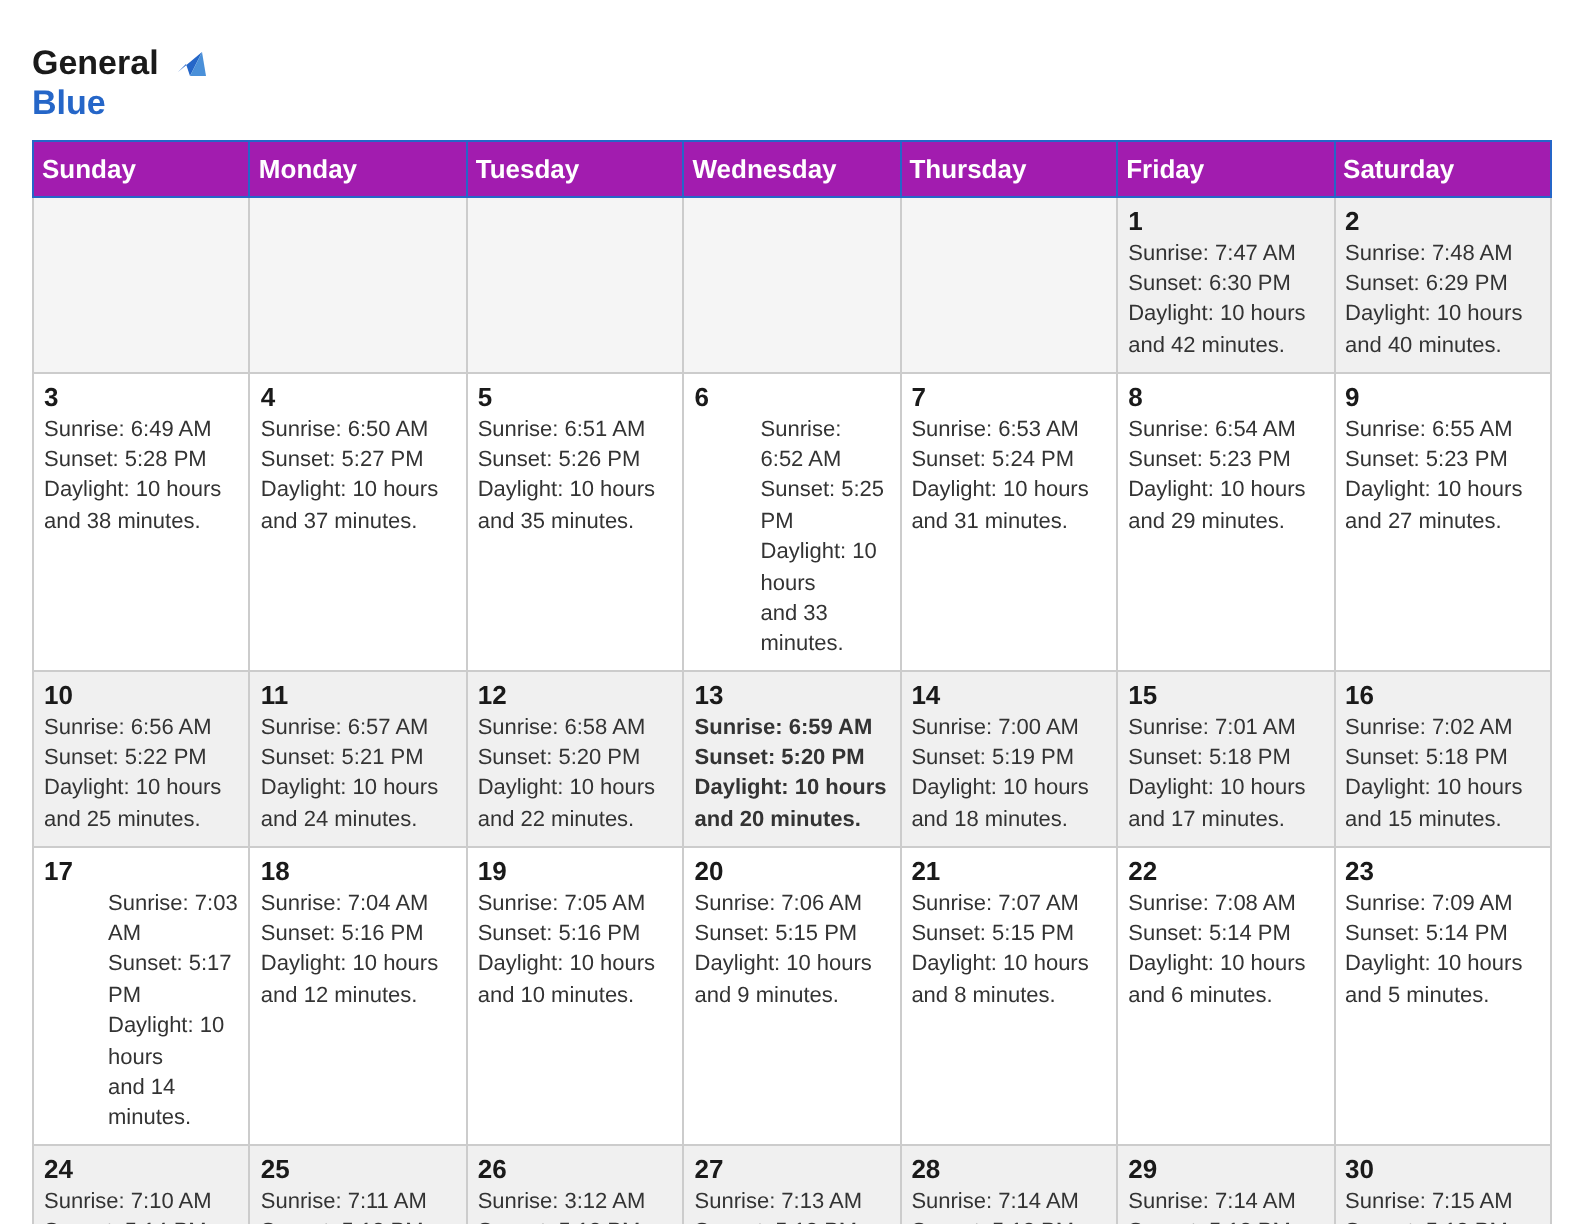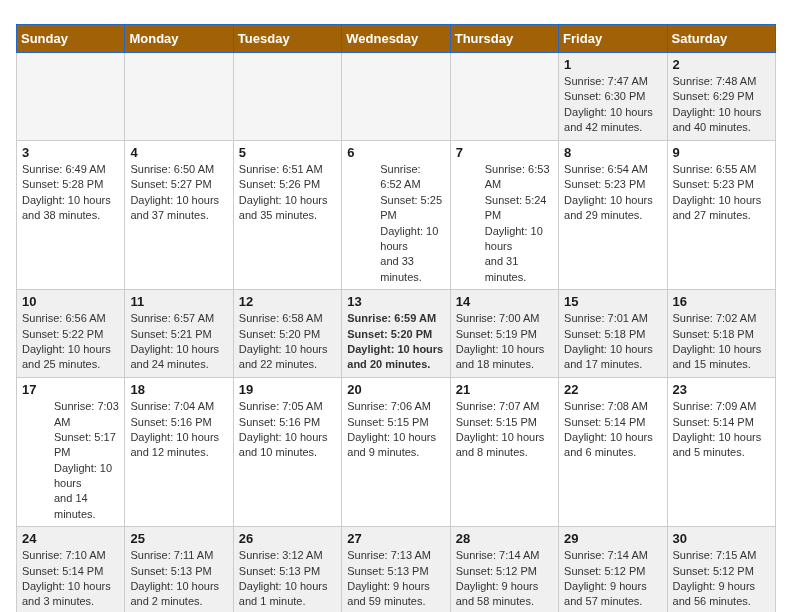--- a/index.html
+++ b/index.html
@@ -34,21 +34,21 @@
       font-size: 15px;
       color: #333;
       margin-top: 2px;
     }
     .calendar-table {
       width: 100%;
       border-collapse: collapse;
       margin-top: 8px;
     }
     .calendar-table th {
-      background-color: #a16207;
+      background-color: #a21caf;
       color: #fff;
       font-size: 13px;
       font-weight: bold;
       padding: 6px 4px;
       text-align: left;
       border: 1px solid #2566c8;
     }
     .calendar-table td {
       border: 1px solid #ccc;
       vertical-align: top;
@@ -78,20 +78,36 @@
       line-height: 1.4;
     }
     tr.week-row td {
       height: 88px;
     }
   </style>
 </head>
 <body>
 
 <div class="header-area">
+  <div class="logo">
+    <div>
+      <div style="display:flex;align-items:center;">
+        <span style="font-size:17px;font-weight:bold;color:#1a1a1a;line-height:1.15;">
+          General
+        </span>
+        <svg width="26" height="26" viewBox="0 0 26 26" style="margin-left:2px;margin-top:-2px;">
+          <polygon points="8,18 20,8 14,20 12,14" fill="#2566c8"></polygon>
+          <polygon points="14,20 20,8 22,20" fill="#4a90d9"></polygon>
+        </svg>
+      </div>
+      <div style="font-size:17px;font-weight:bold;color:#2566c8;line-height:1.15;margin-top:-2px;">
+        Blue
+      </div>
+    </div>
+  </div>
   <div class="title-block">
   </div>
 </div>
 
 <table class="calendar-table">
   <thead>
     <tr>
     <th>Sunday</th>
         <th>Monday</th>
         <th>Tuesday</th>
@@ -147,21 +163,21 @@
         </td>
         <td>
           <span class="day-number">6</span>
           <div class="day-detail" style="white-space: pre-line; margin-left: 33px;">Sunrise: 6:52 AM
 Sunset: 5:25 PM
 Daylight: 10 hours
 and 33 minutes.</div>
         </td>
         <td>
           <span class="day-number">7</span>
-          <div class="day-detail" style="white-space: pre-line; margin-left: 29px;">Sunrise: 6:53 AM
+          <div class="day-detail" style="white-space: pre-line;">Sunrise: 6:53 AM
 Sunset: 5:24 PM
 Daylight: 10 hours
 and 31 minutes.</div>
         </td>
         <td>
           <span class="day-number">8</span>
           <div class="day-detail" style="white-space: pre-line;">Sunrise: 6:54 AM
 Sunset: 5:23 PM
 Daylight: 10 hours
 and 29 minutes.</div>

